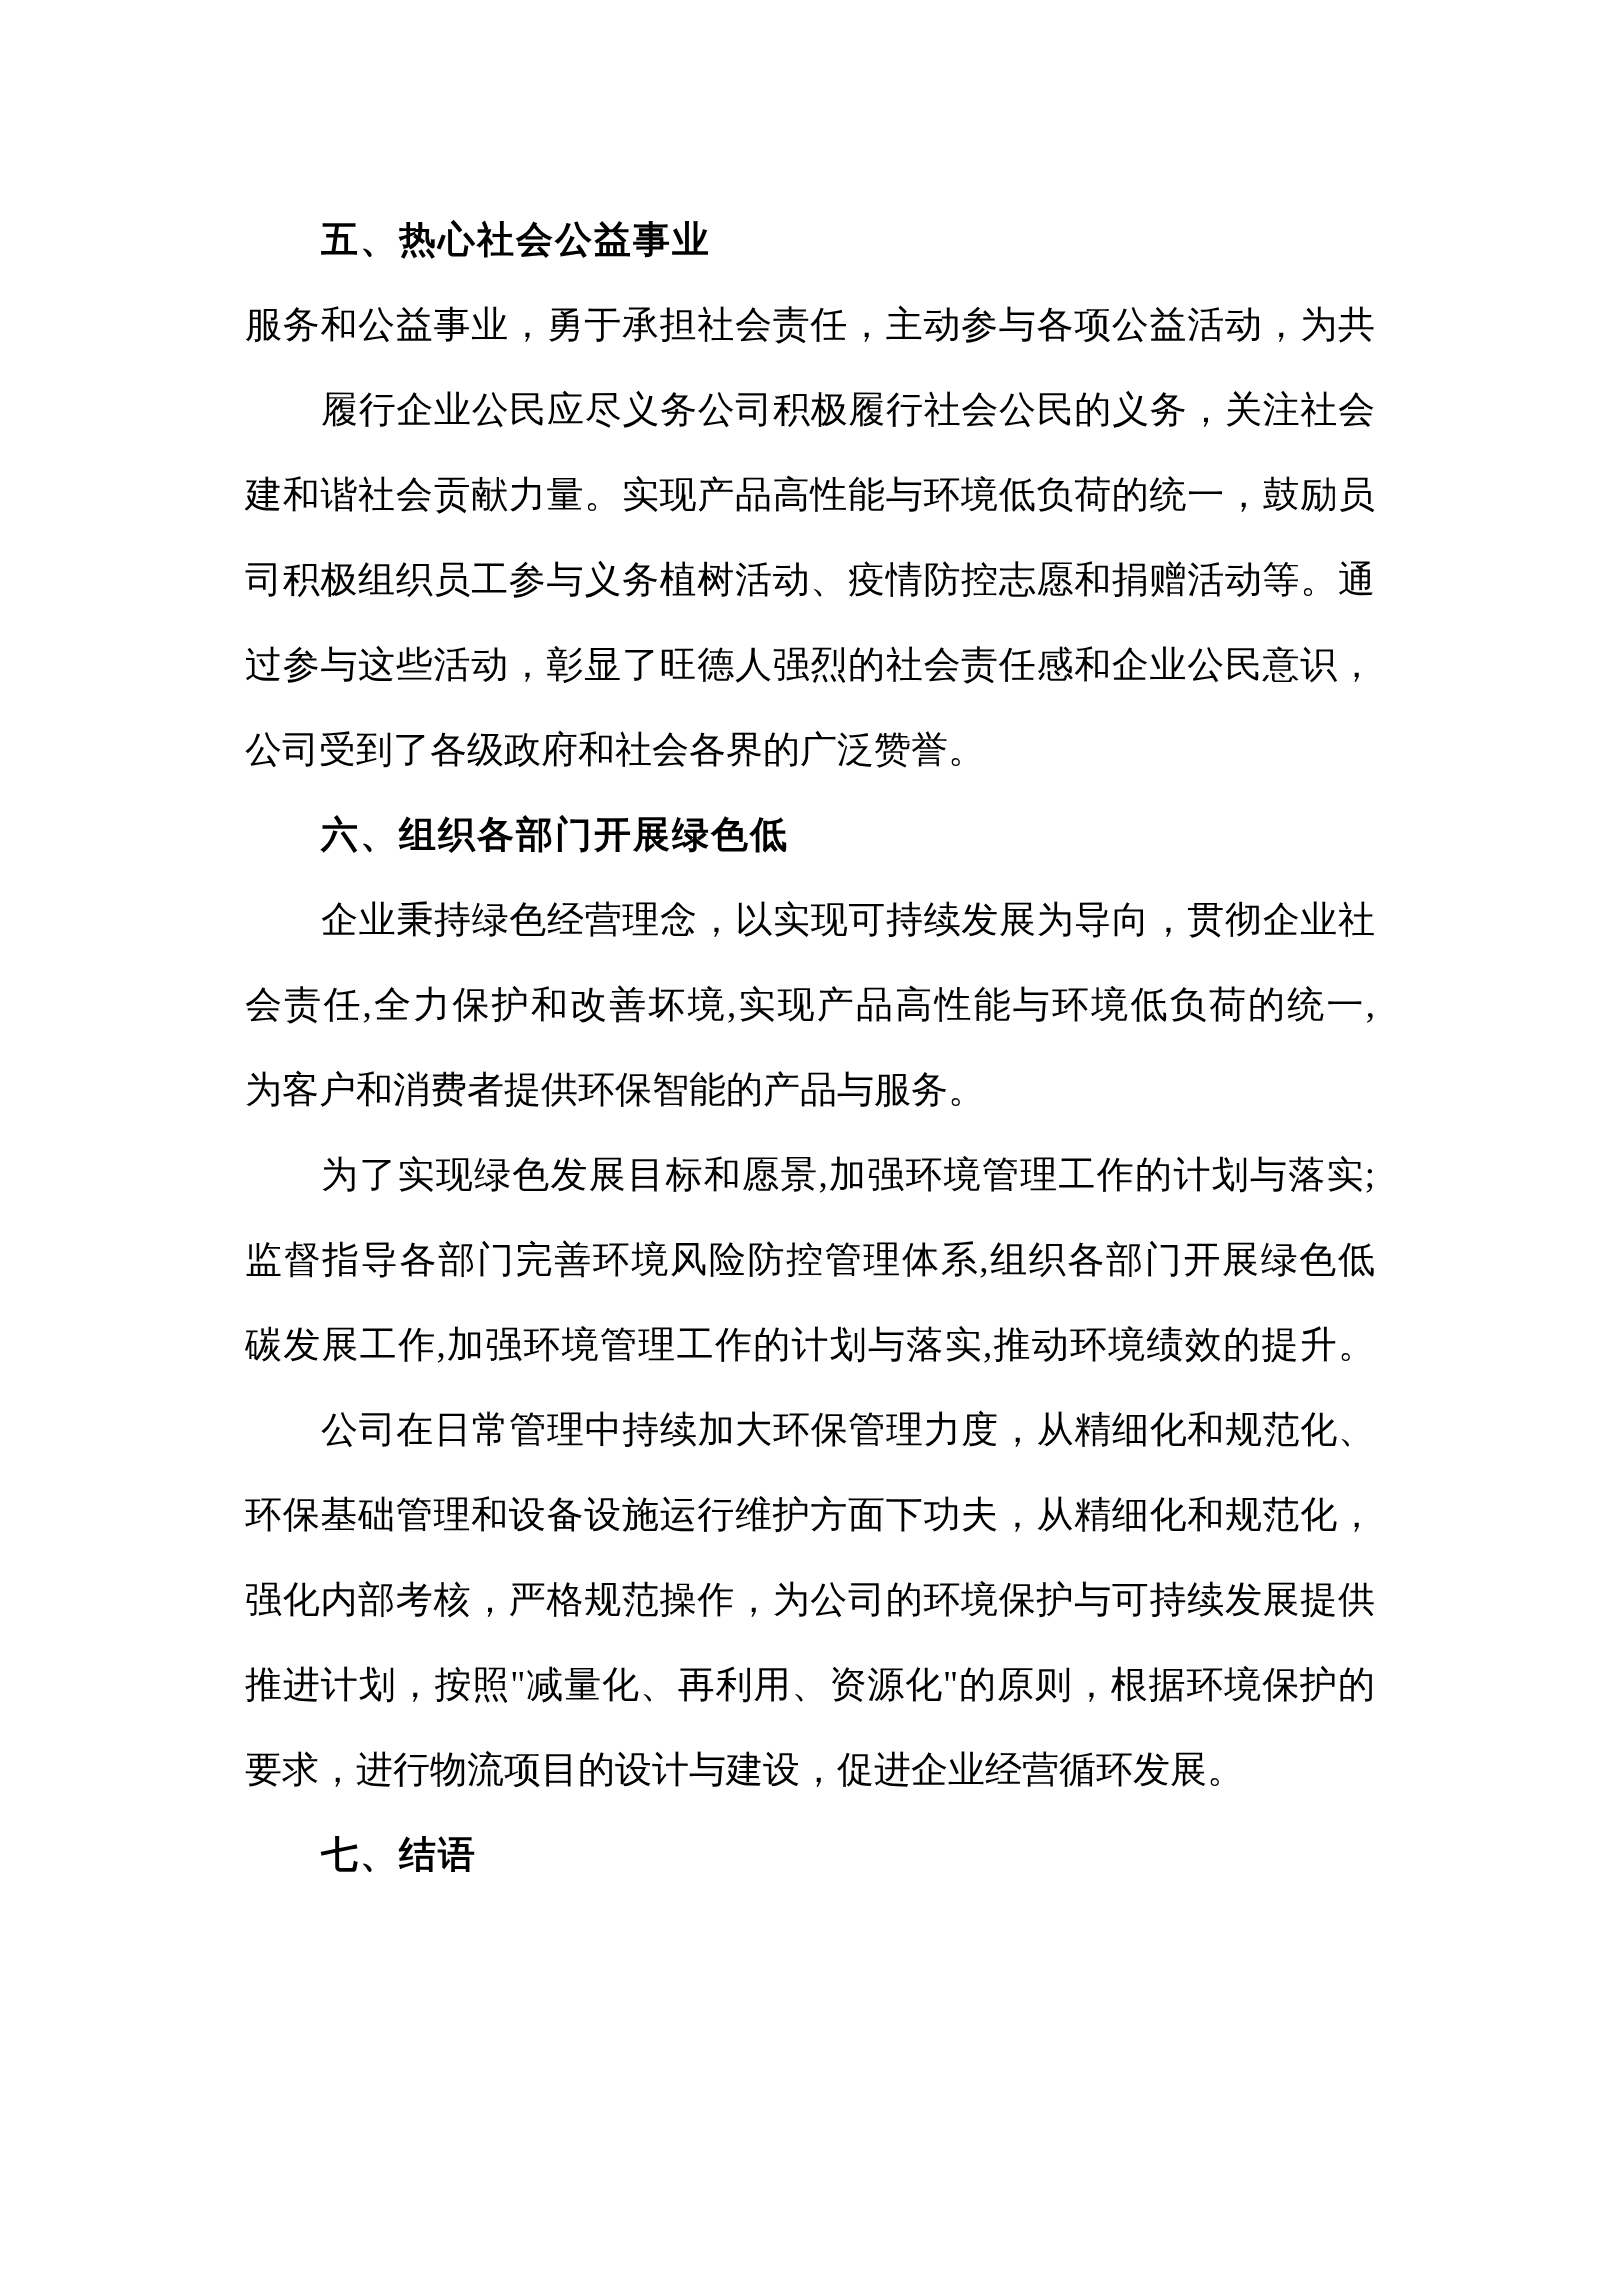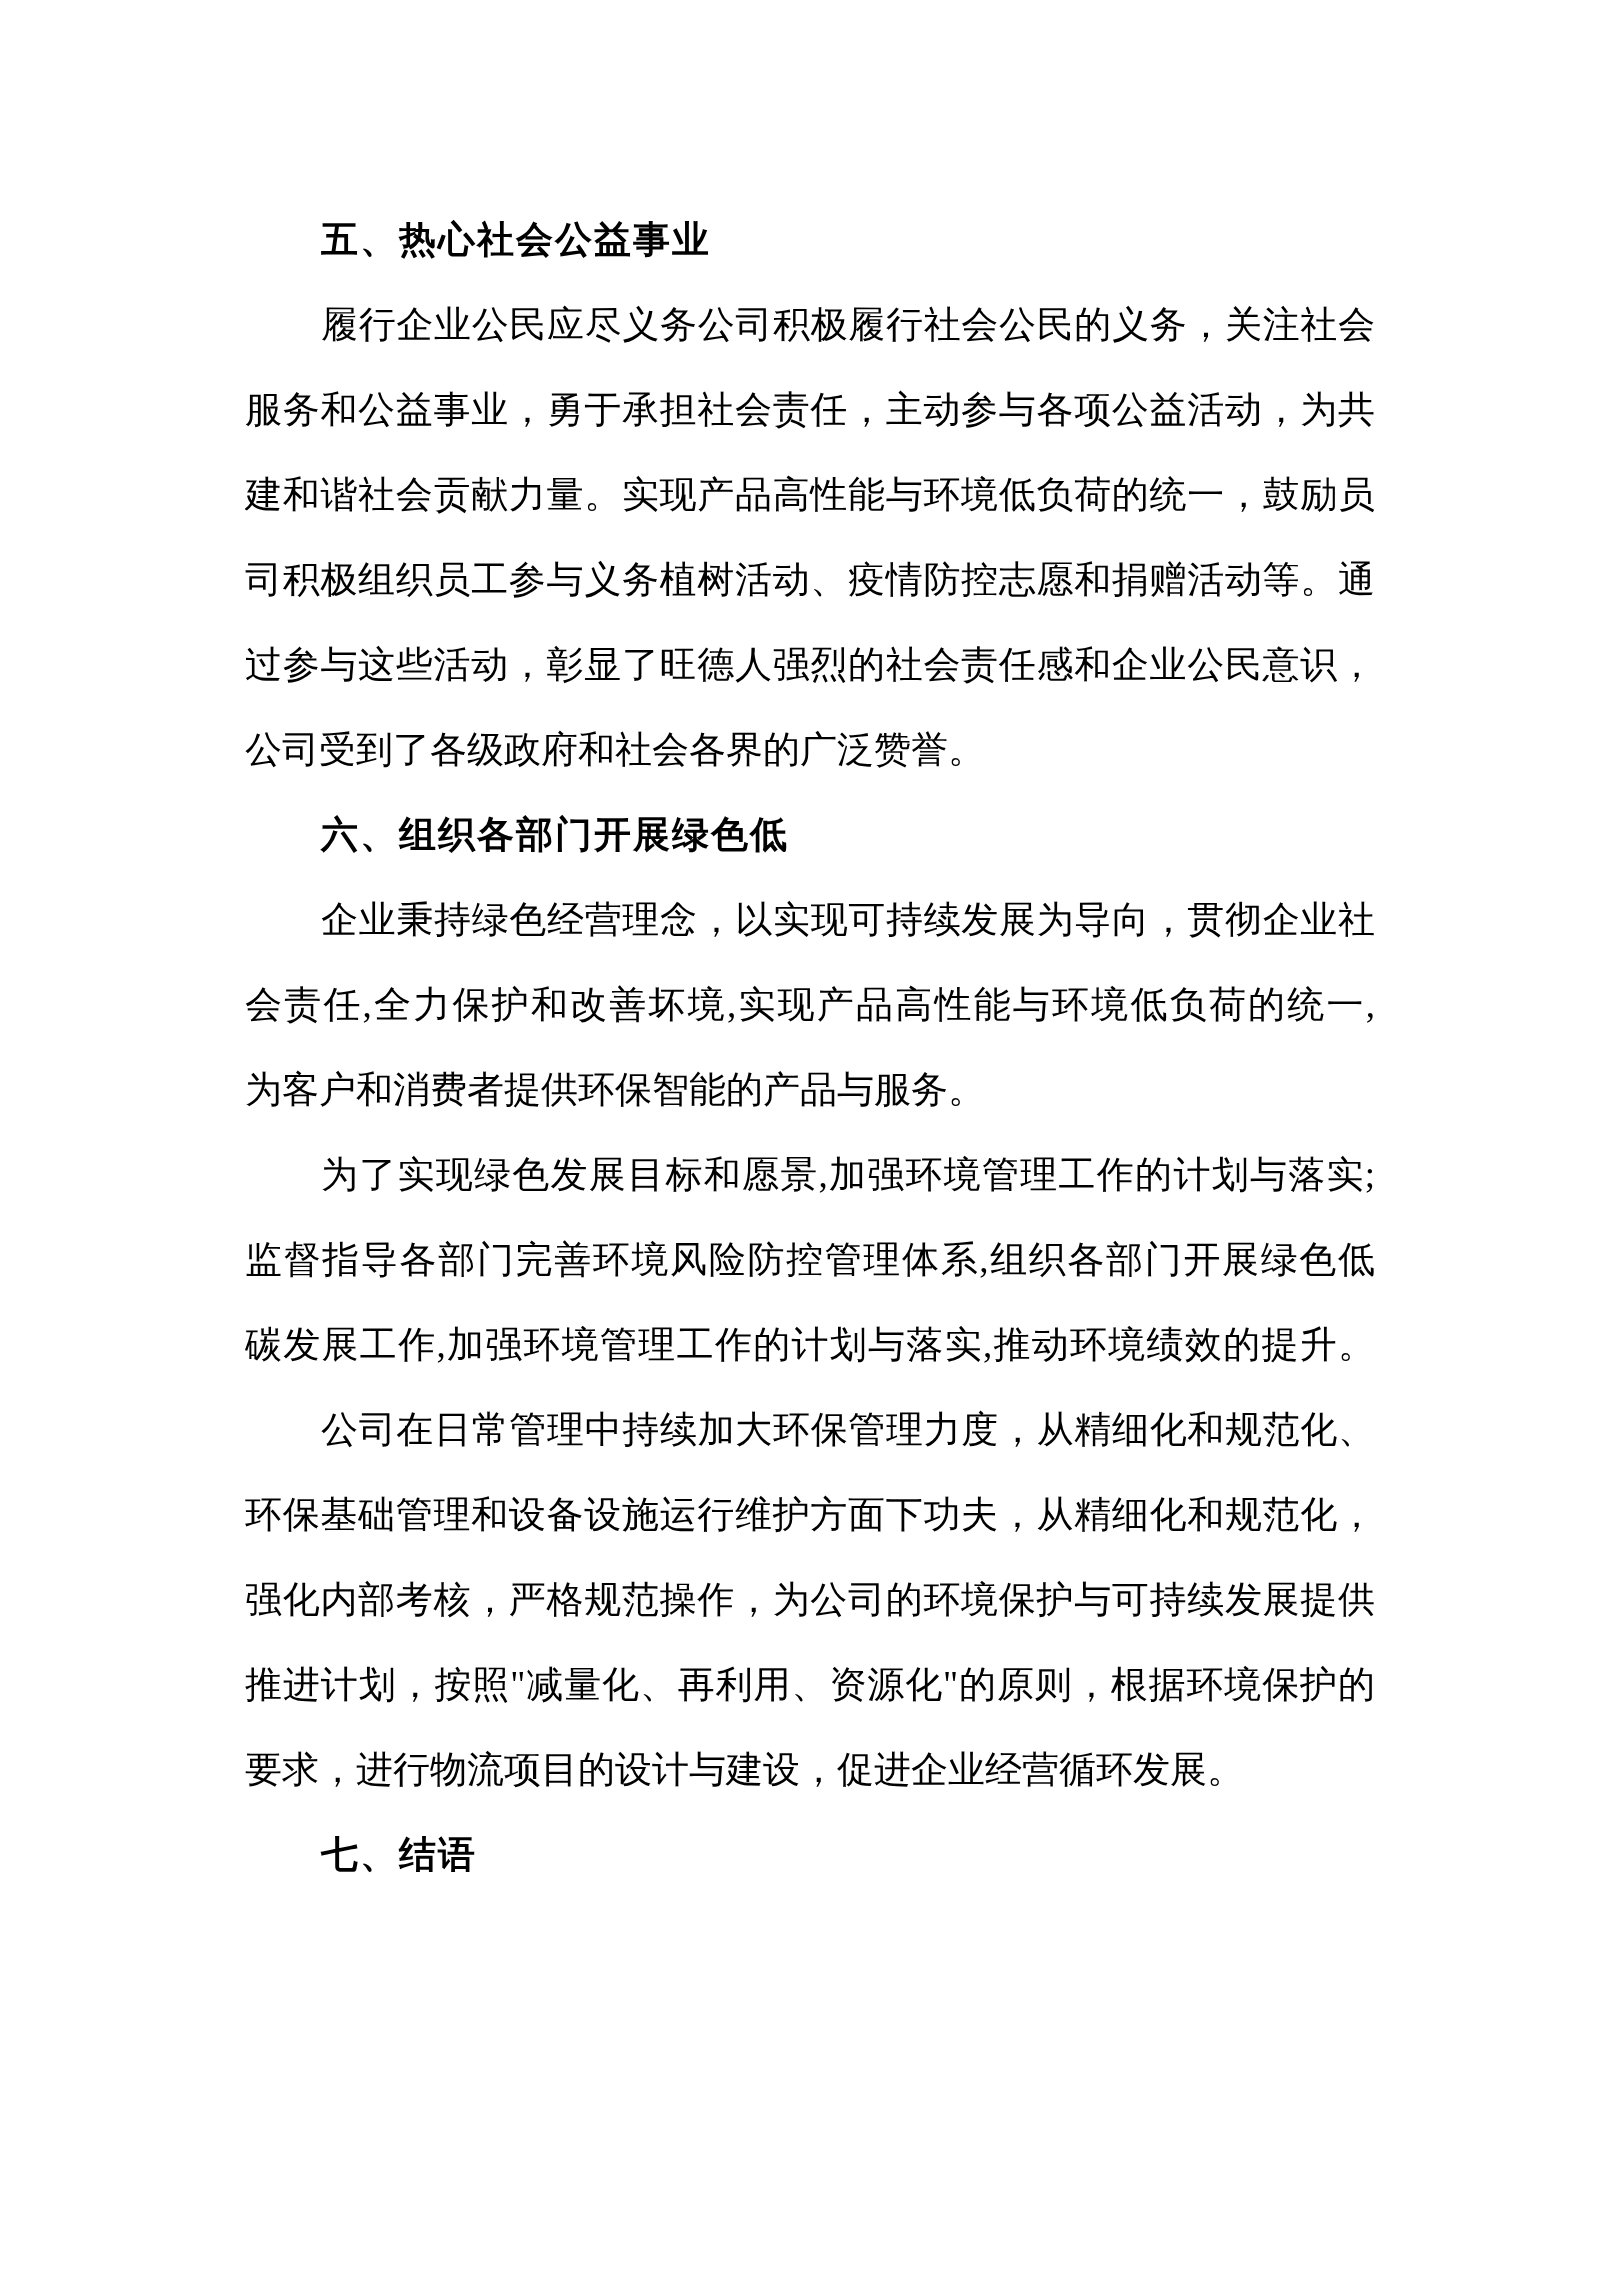--- a/index.html
+++ b/index.html
@@ -47,22 +47,22 @@
     text-indent: 76px;
     letter-spacing: 2px;
   }
 </style>
 </head>
 <body>
 
 <div class="page">
   <div class="textcol">
       <div class="row hd ind">五、热心社会公益事业</div>
+      <div class="row jl">服务和公益事业，勇于承担社会责任，主动参与各项公益活动，为共</div>
       <div class="row jl ind">履行企业公民应尽义务公司积极履行社会公民的义务，关注社会</div>
-      <div class="row jl">服务和公益事业，勇于承担社会责任，主动参与各项公益活动，为共</div>
       <div class="row jl">建和谐社会贡献力量。实现产品高性能与环境低负荷的统一，鼓励员</div>
       <div class="row jl">司积极组织员工参与义务植树活动、疫情防控志愿和捐赠活动等。通</div>
       <div class="row jl">过参与这些活动，彰显了旺德人强烈的社会责任感和企业公民意识，</div>
       <div class="row">公司受到了各级政府和社会各界的广泛赞誉。</div>
       <div class="row hd ind">六、组织各部门开展绿色低</div>
       <div class="row jl ind">企业秉持绿色经营理念，以实现可持续发展为导向，贯彻企业社</div>
       <div class="row jl">会责任,全力保护和改善坏境,实现产品高性能与环境低负荷的统一,</div>
       <div class="row">为客户和消费者提供环保智能的产品与服务。</div>
       <div class="row jl ind">为了实现绿色发展目标和愿景,加强环境管理工作的计划与落实;</div>
       <div class="row jl">监督指导各部门完善环境风险防控管理体系,组织各部门开展绿色低</div>

